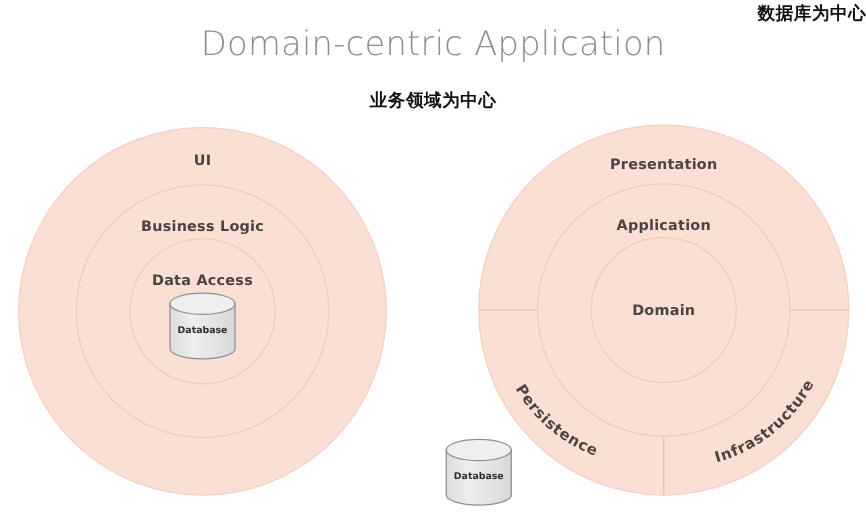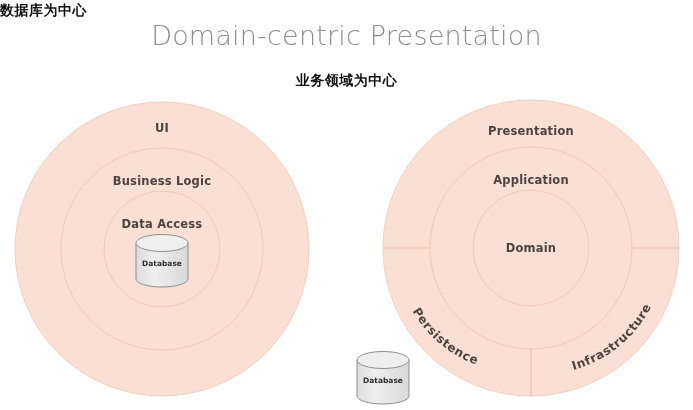--- a/index.html
+++ b/index.html
@@ -30,21 +30,21 @@
     font-weight: 700;
     font-size: 14px;
     color: #111111;
     white-space: nowrap;
     letter-spacing: 0.5px;
   }
   #cn-note-top {
     left: 0;
     right: 0;
     top: 2px;
-    text-align: left;
+    text-align: right;
   }
   #cn-note-bottom {
     left: 0;
     right: 0;
     top: 72px;
     text-align: center;
   }
 
   #title-block {
     position: absolute;
@@ -84,21 +84,21 @@
     fill: #2d2d2d;
     text-anchor: middle;
   }
 </style>
 </head>
 <body>
 
 <div id="cn-note-top" class="cn-note">数据库为中心</div>
 
 <div id="title-block">
-  <span class="title-line">Domain-centric Presentation</span>
+  <span class="title-line">Domain-centric Application</span>
 </div>
 
 <div id="cn-note-bottom" class="cn-note">业务领域为中心</div>
 
 <svg id="canvas" viewBox="0 0 693 410">
   <defs>
     <linearGradient id="cylSideGrad" x1="0" y1="0" x2="1" y2="0">
       <stop offset="0%" stop-color="#dcdcdc"></stop>
       <stop offset="35%" stop-color="#efefef"></stop>
       <stop offset="100%" stop-color="#d8d8d8"></stop>

